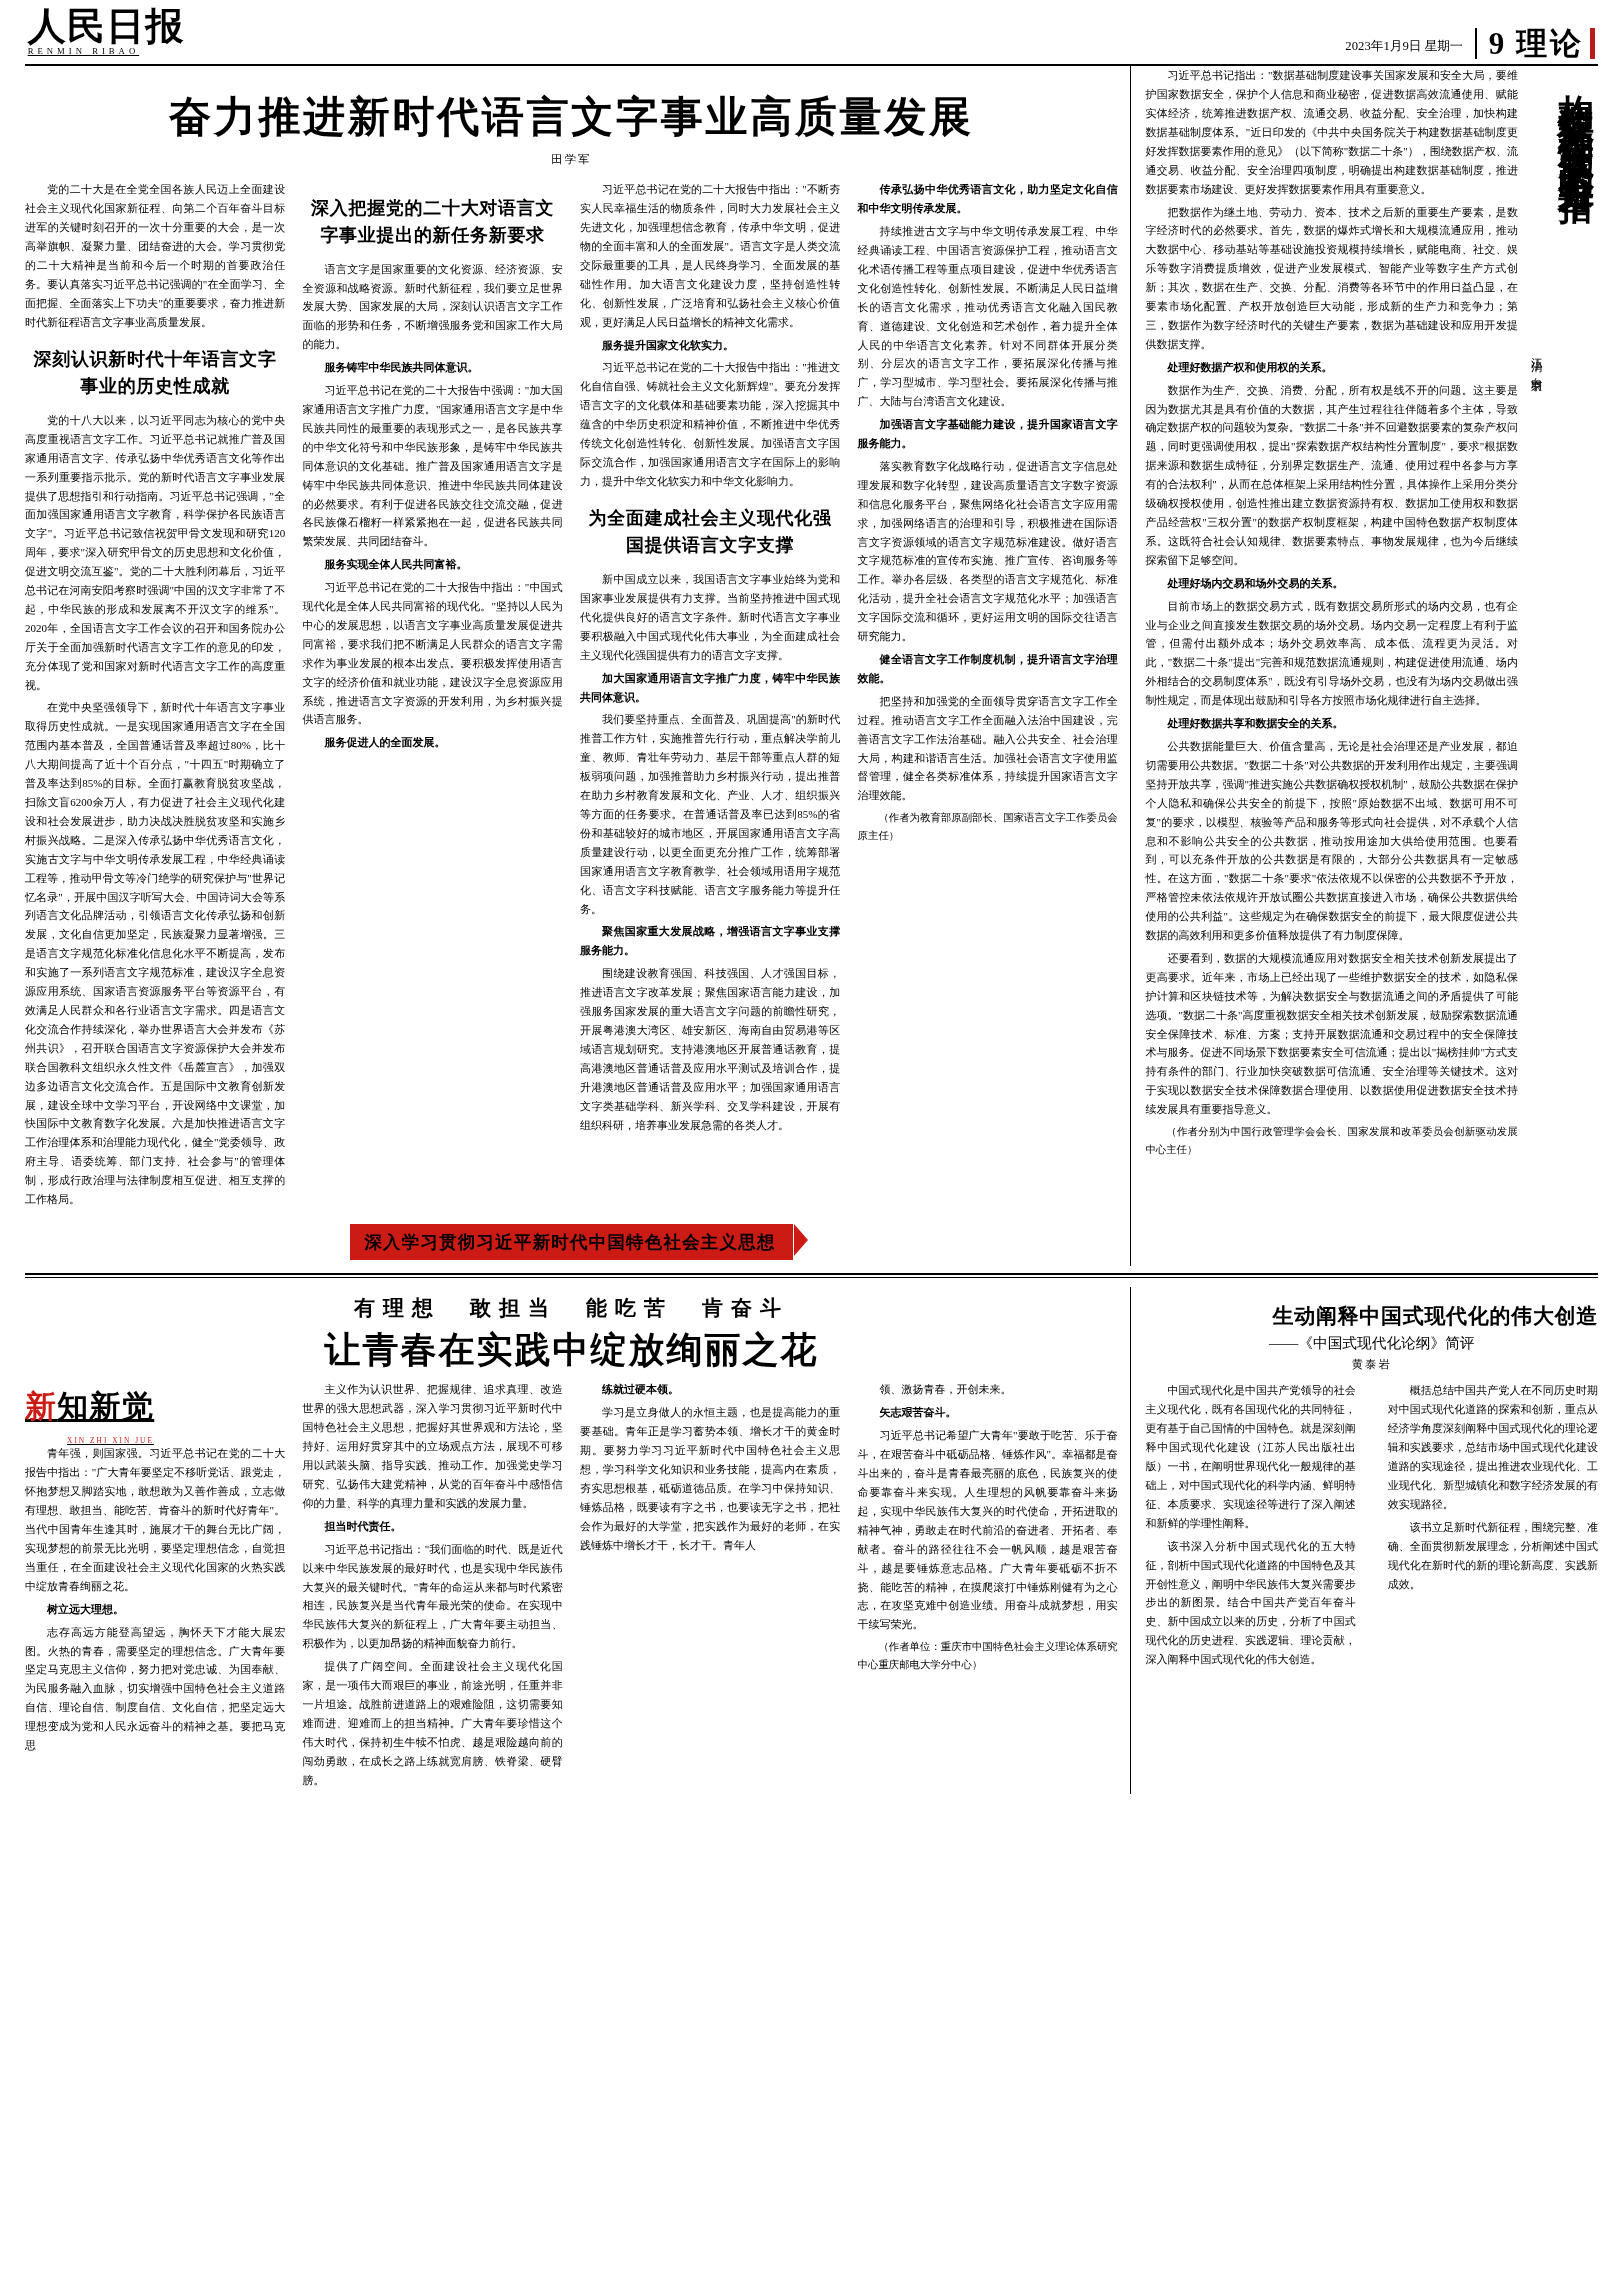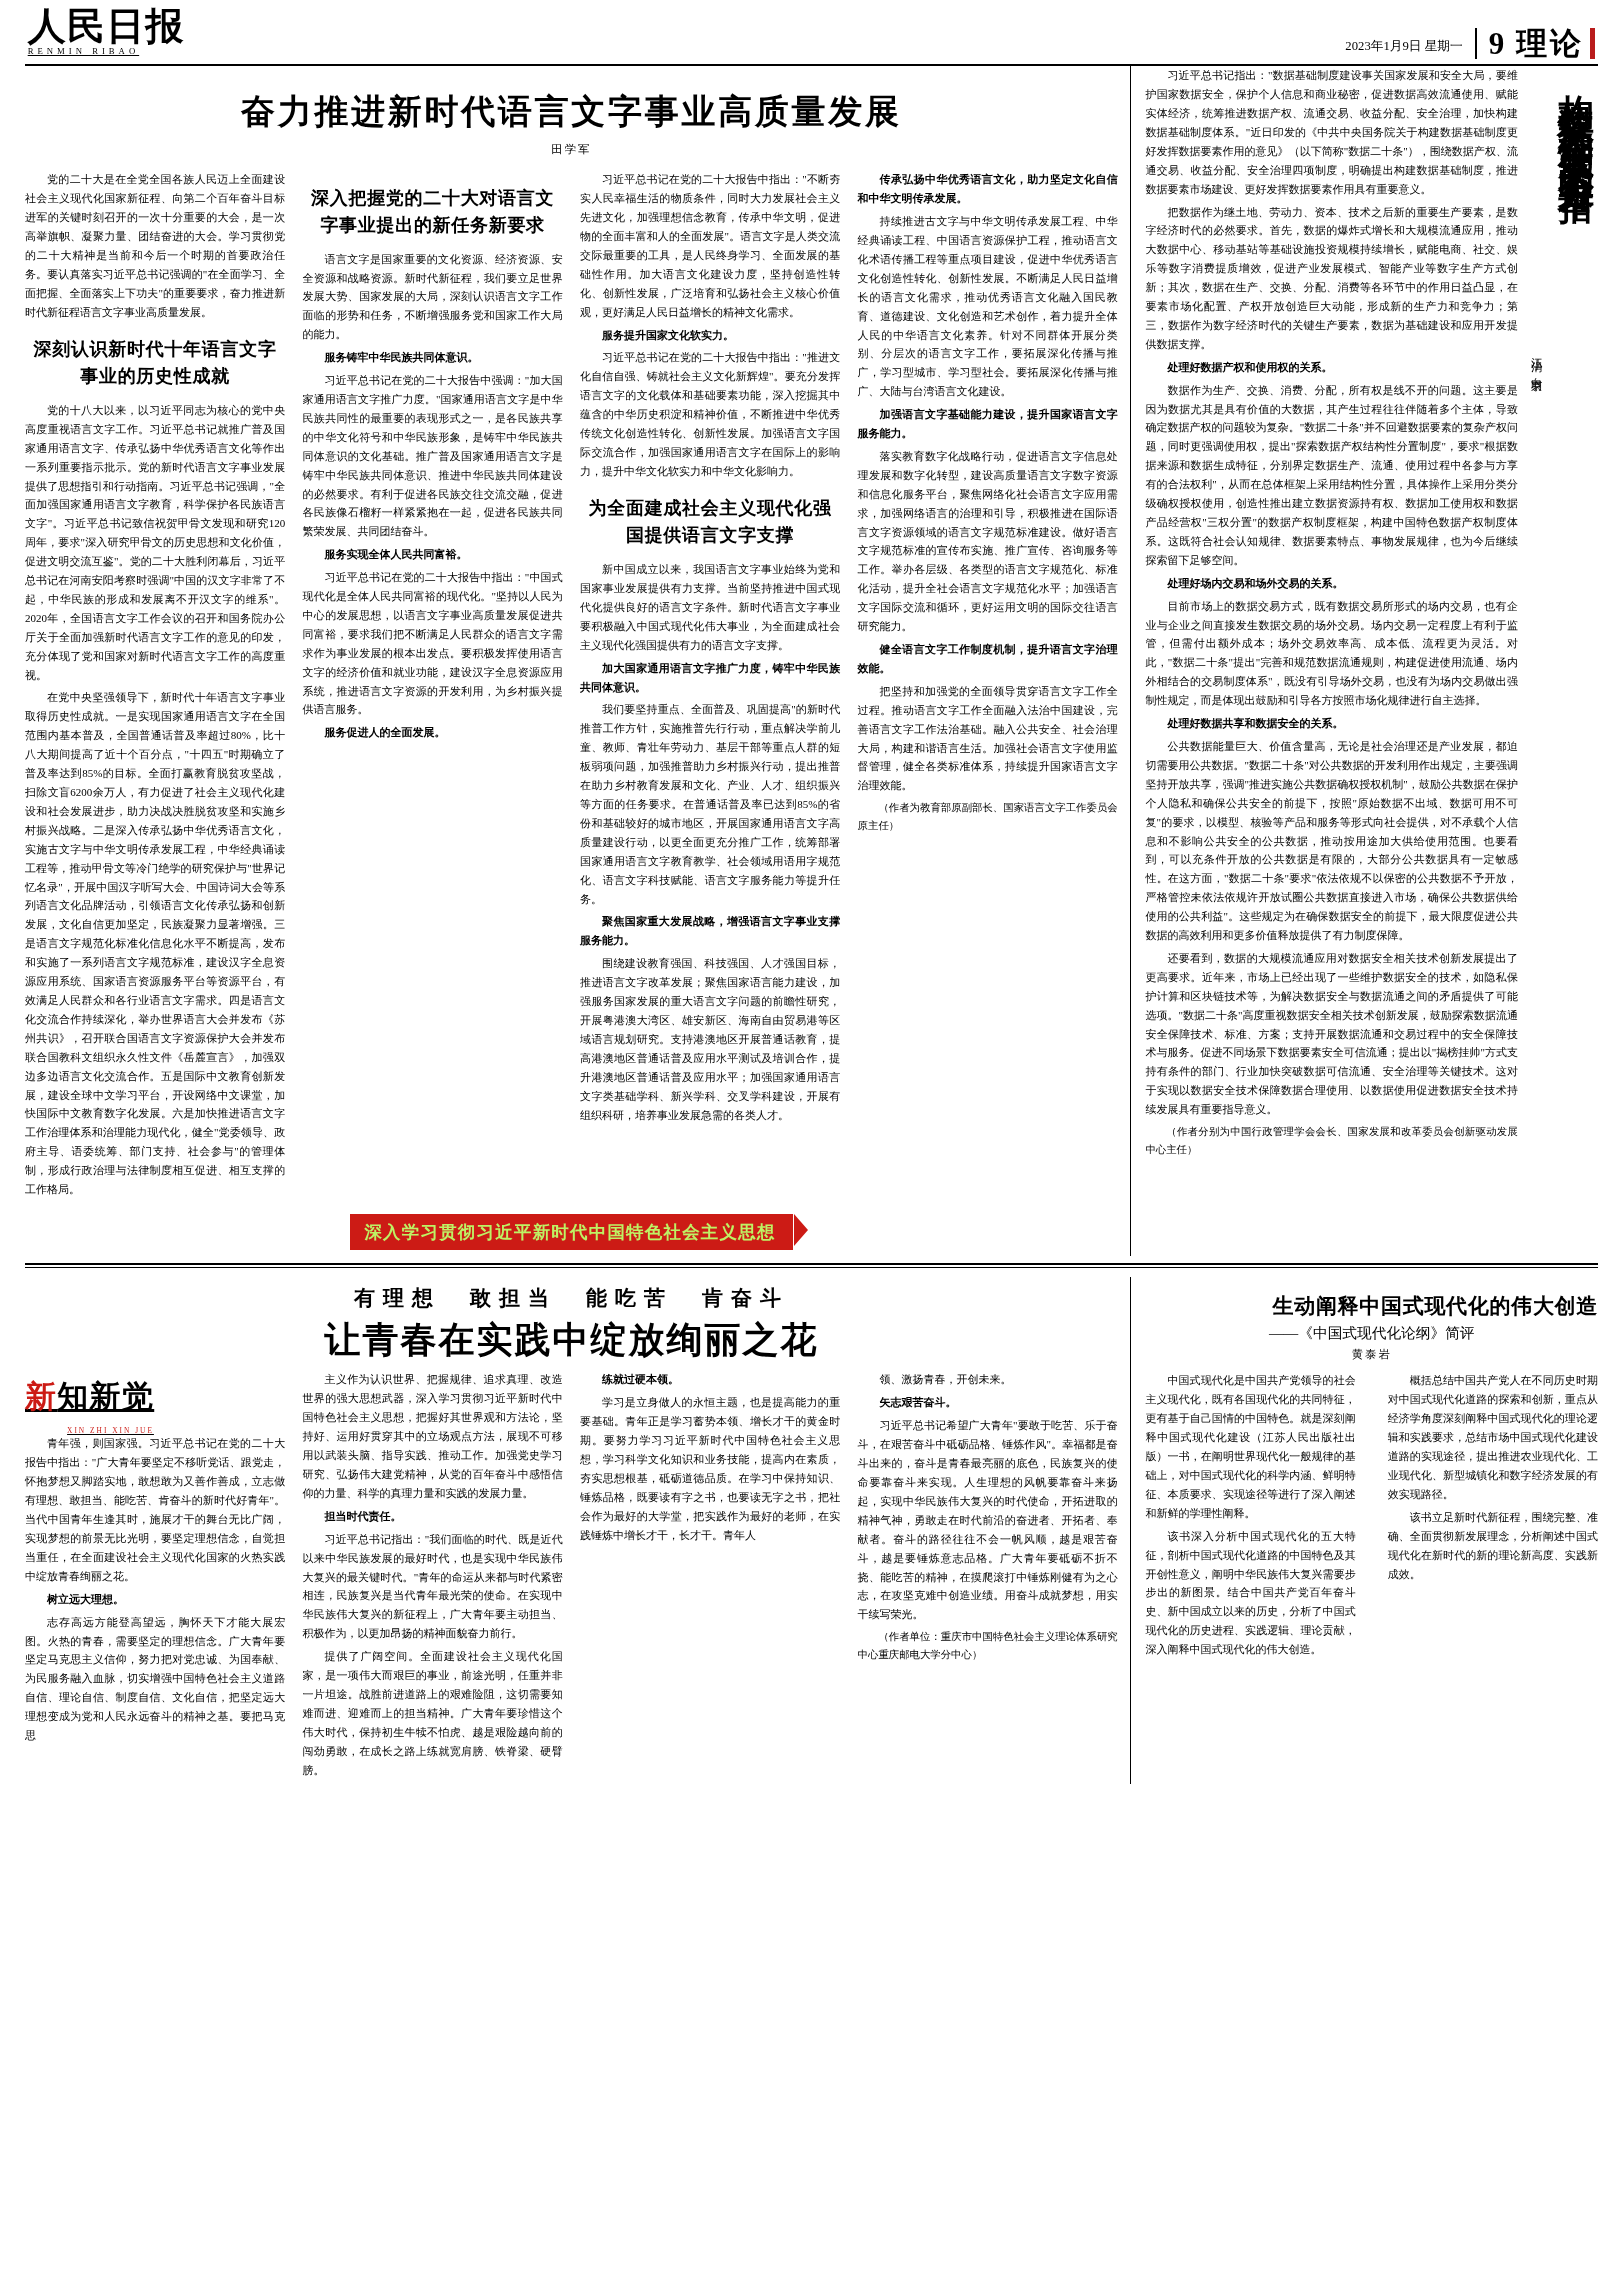--- a/index.html
+++ b/index.html
@@ -13,38 +13,38 @@
   .mast-right{display:flex;align-items:flex-end;gap:12px;}
   .mast-date{font-size:12.7px;margin-bottom:4px;}
   .pagenum{font-size:31px;font-weight:bold;border-left:2px solid #000;padding-left:12px;line-height:1;}
   .sectionname{font-size:31px;font-weight:bold;letter-spacing:2.7px;line-height:1;border-right:5px solid #b91c1c;padding-right:6.7px;}
 
   
   .top-wrap{display:flex;gap:0;}
   .main-cols{width:1110px;padding-right:12px;box-sizing:border-box;border-right:1.3px solid #000;}
   .side-col{width:469px;padding-left:14.7px;box-sizing:border-box;display:flex;}
 
-  .headline{font-size:34px;font-weight:bold;text-align:center;letter-spacing:2.7px;margin:23px 0 6.7px;font-family:"Liberation Serif",serif;}
+  .headline{font-size:42px;font-weight:bold;text-align:center;letter-spacing:2.7px;margin:23px 0 6.7px;font-family:"Liberation Serif",serif;}
   .byline{text-align:center;font-size:11.4px;letter-spacing:2px;margin-bottom:13.4px;}
 
   .cols4{display:flex;gap:17.4px;}
   .col{flex:1;font-size:11px;line-height:1.72;text-align:justify;}
   .col p{margin:0 0 4px;text-indent:2em;}
   .sub-h{font-size:18px;font-weight:bold;line-height:1.5;text-align:center;margin:14.7px 4px 10.7px;letter-spacing:0.7px;}
   .run-h{font-weight:bold;}
 
   
   .vert-title{writing-mode:vertical-rl;text-orientation:upright;font-size:36px;font-weight:bold;letter-spacing:6.7px;line-height:1.25;margin-left:9.4px;height:791px;}
   .vert-author{writing-mode:vertical-rl;text-orientation:upright;font-size:11.4px;letter-spacing:2px;margin-left:4px;height:255px;align-self:flex-start;margin-top:282px;}
   .side-text{flex:1;font-size:11px;line-height:1.72;text-align:justify;padding-right:6.7px;}
   .side-text p{margin:0 0 4px;text-indent:2em;}
 
   
   .banner-wrap{display:flex;justify-content:center;margin:10.7px 0 6.7px;}
-  .banner{background:#cc1b15;color:#bef264;font-size:17.4px;font-weight:bold;letter-spacing:1.3px;padding:6px 17.4px 6px 14.7px;position:relative;display:inline-block;}
+  .banner{background:#cc1b15;color:#000000;font-size:17.4px;font-weight:bold;letter-spacing:1.3px;padding:6px 17.4px 6px 14.7px;position:relative;display:inline-block;}
   .banner:after{content:"";position:absolute;right:-14.7px;top:0;border-left:14.7px solid #cc1b15;border-top:16px solid transparent;border-bottom:16px solid transparent;}
 
   .hr-thick{border:0;border-top:2.7px solid #000;margin:6.7px 0 0;}
   .hr-thin{border:0;border-top:0.7px solid #000;margin:2px 0 9.4px;}
 
   
   .bottom-wrap{display:flex;}
   .bottom-left{width:1110px;padding-right:12px;box-sizing:border-box;border-right:1.3px solid #000;}
   .bottom-right{width:469px;padding-left:14.7px;box-sizing:border-box;}
 

